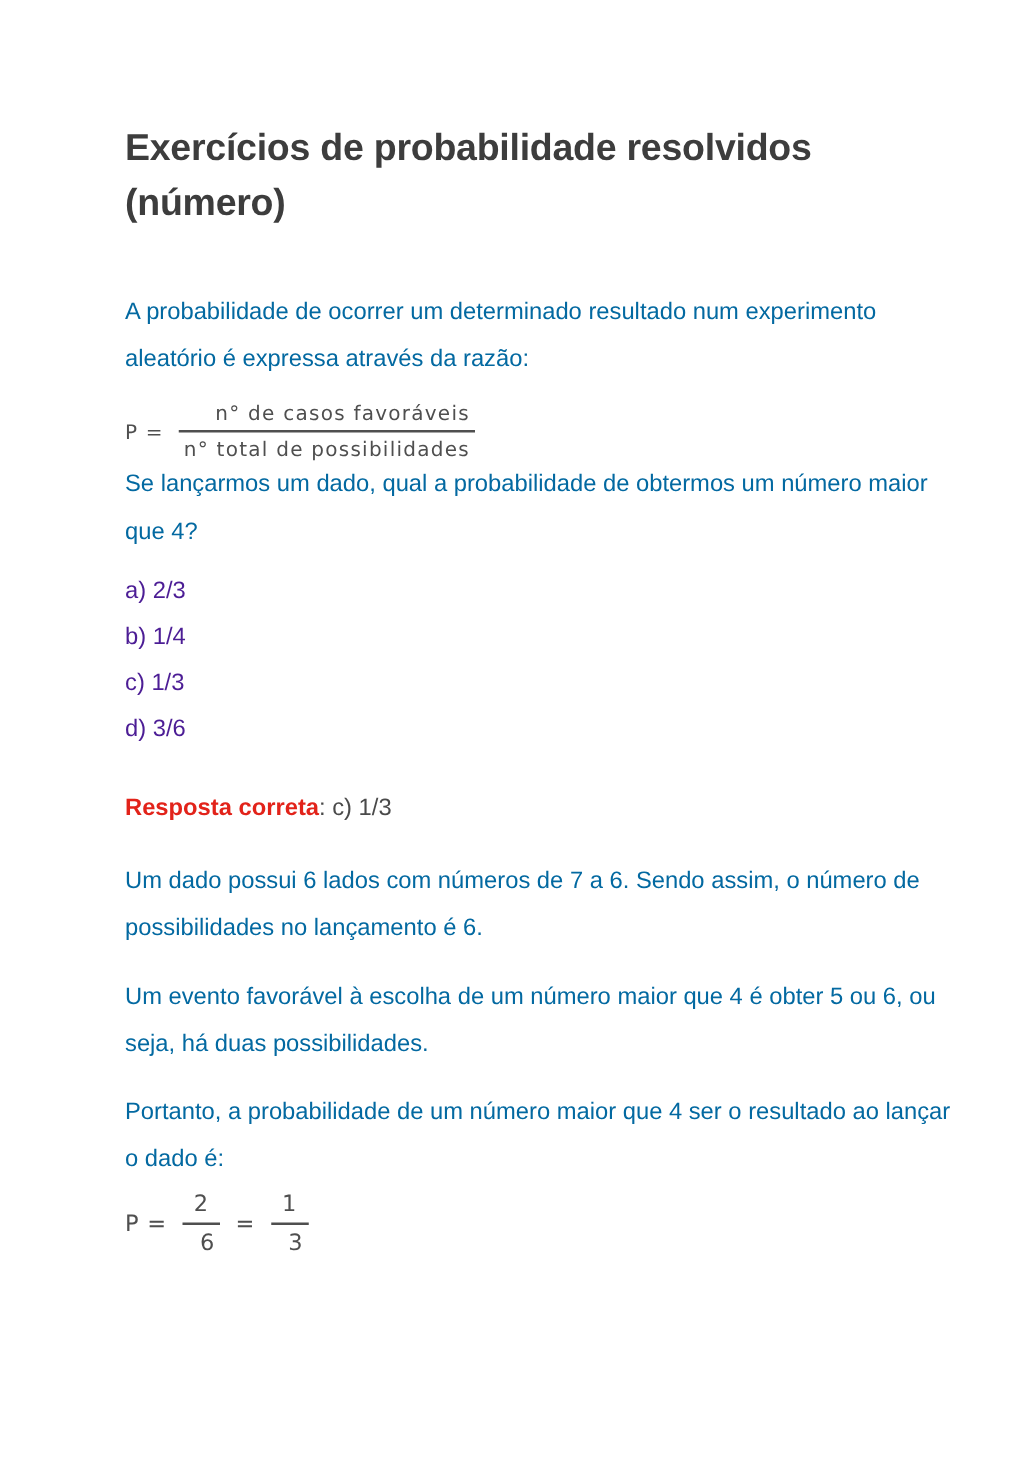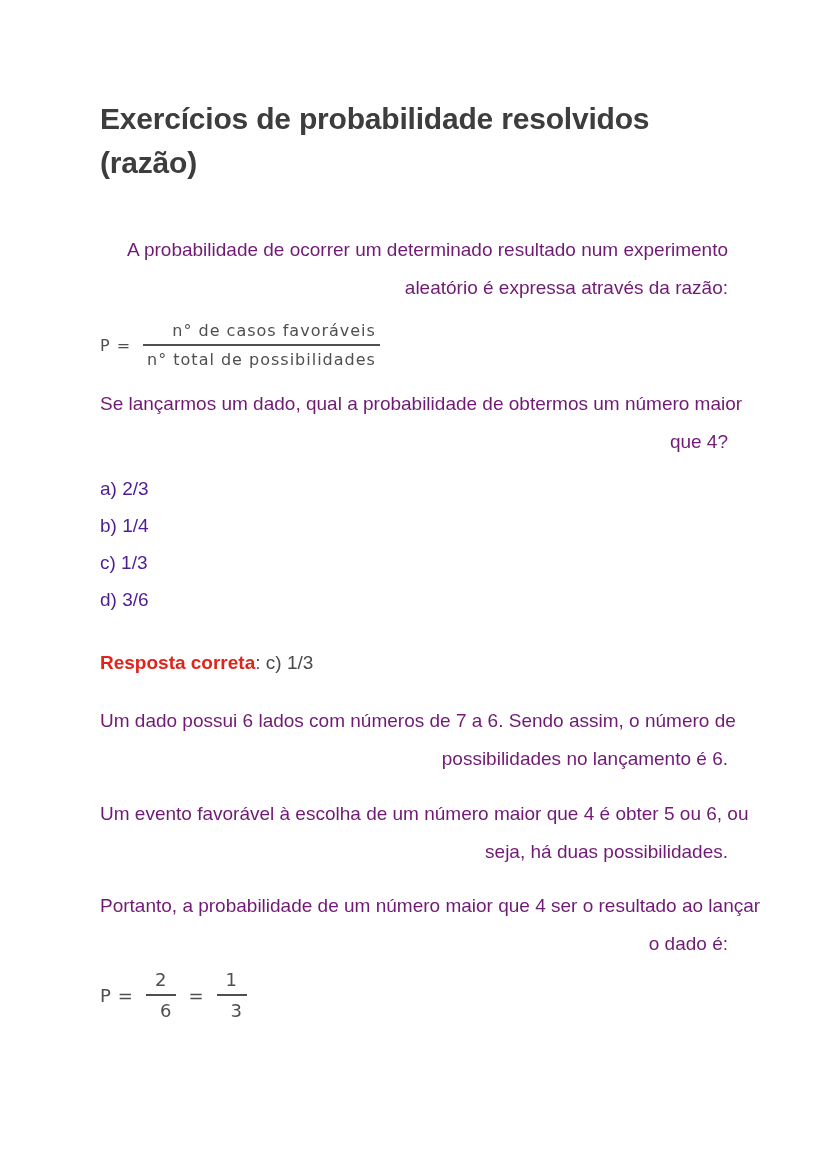--- a/index.html
+++ b/index.html
@@ -26,23 +26,22 @@
     font-size: 30px;
     font-weight: bold;
     color: #3d3d3d;
     line-height: 44px;
     letter-spacing: -0.2px;
   }
   p.body {
     margin: 0;
     font-size: 19px;
     line-height: 38px;
-    color: #701a75;
+    color: #0369a1;
     font-weight: normal;
-    text-align: right;
   }
   p.intro { margin-top: 46px; }
 
   .formula {
     margin-top: 14px;
     display: flex;
     align-items: center;
     color: #4f4f4f;
     font-family: "DejaVu Sans", sans-serif;
     font-size: 16px;
@@ -64,21 +63,21 @@
     padding: 4px 4px 0 4px;
   }
 
   h2.qheading {
     margin: 26px 0 0 0;
     font-size: 26px;
     font-weight: bold;
     color: #3d3d3d;
     line-height: 30px;
   }
-  p.question { margin-top: 16px; }
+  p.question { margin-top: 0; }
 
   .options { margin-top: 18px; }
   .option {
     font-size: 19px;
     line-height: 20px;
     color: #4c1d95;
     margin-bottom: 17px;
   }
   .option:last-child { margin-bottom: 0; }
 
@@ -106,21 +105,21 @@
   .formula.result .fraction .num { padding: 0 9px 4px 9px; }
   .formula.result .fraction .den { padding-top: 4px; }
 </style>
 </head>
 <body>
 
 <div class="page">
 
   <h1 class="title">
     <span class="line">Exercícios de probabilidade resolvidos</span>
-    <span class="line">(razão)</span>
+    <span class="line">(número)</span>
   </h1>
 
   <p class="body intro">
     <span class="line">A probabilidade de ocorrer um determinado resultado num experimento</span>
     <span class="line">aleatório é expressa através da razão:</span>
   </p>
 
   <div class="formula">
     <span class="lhs">P</span>
     <span class="eq">=</span>

